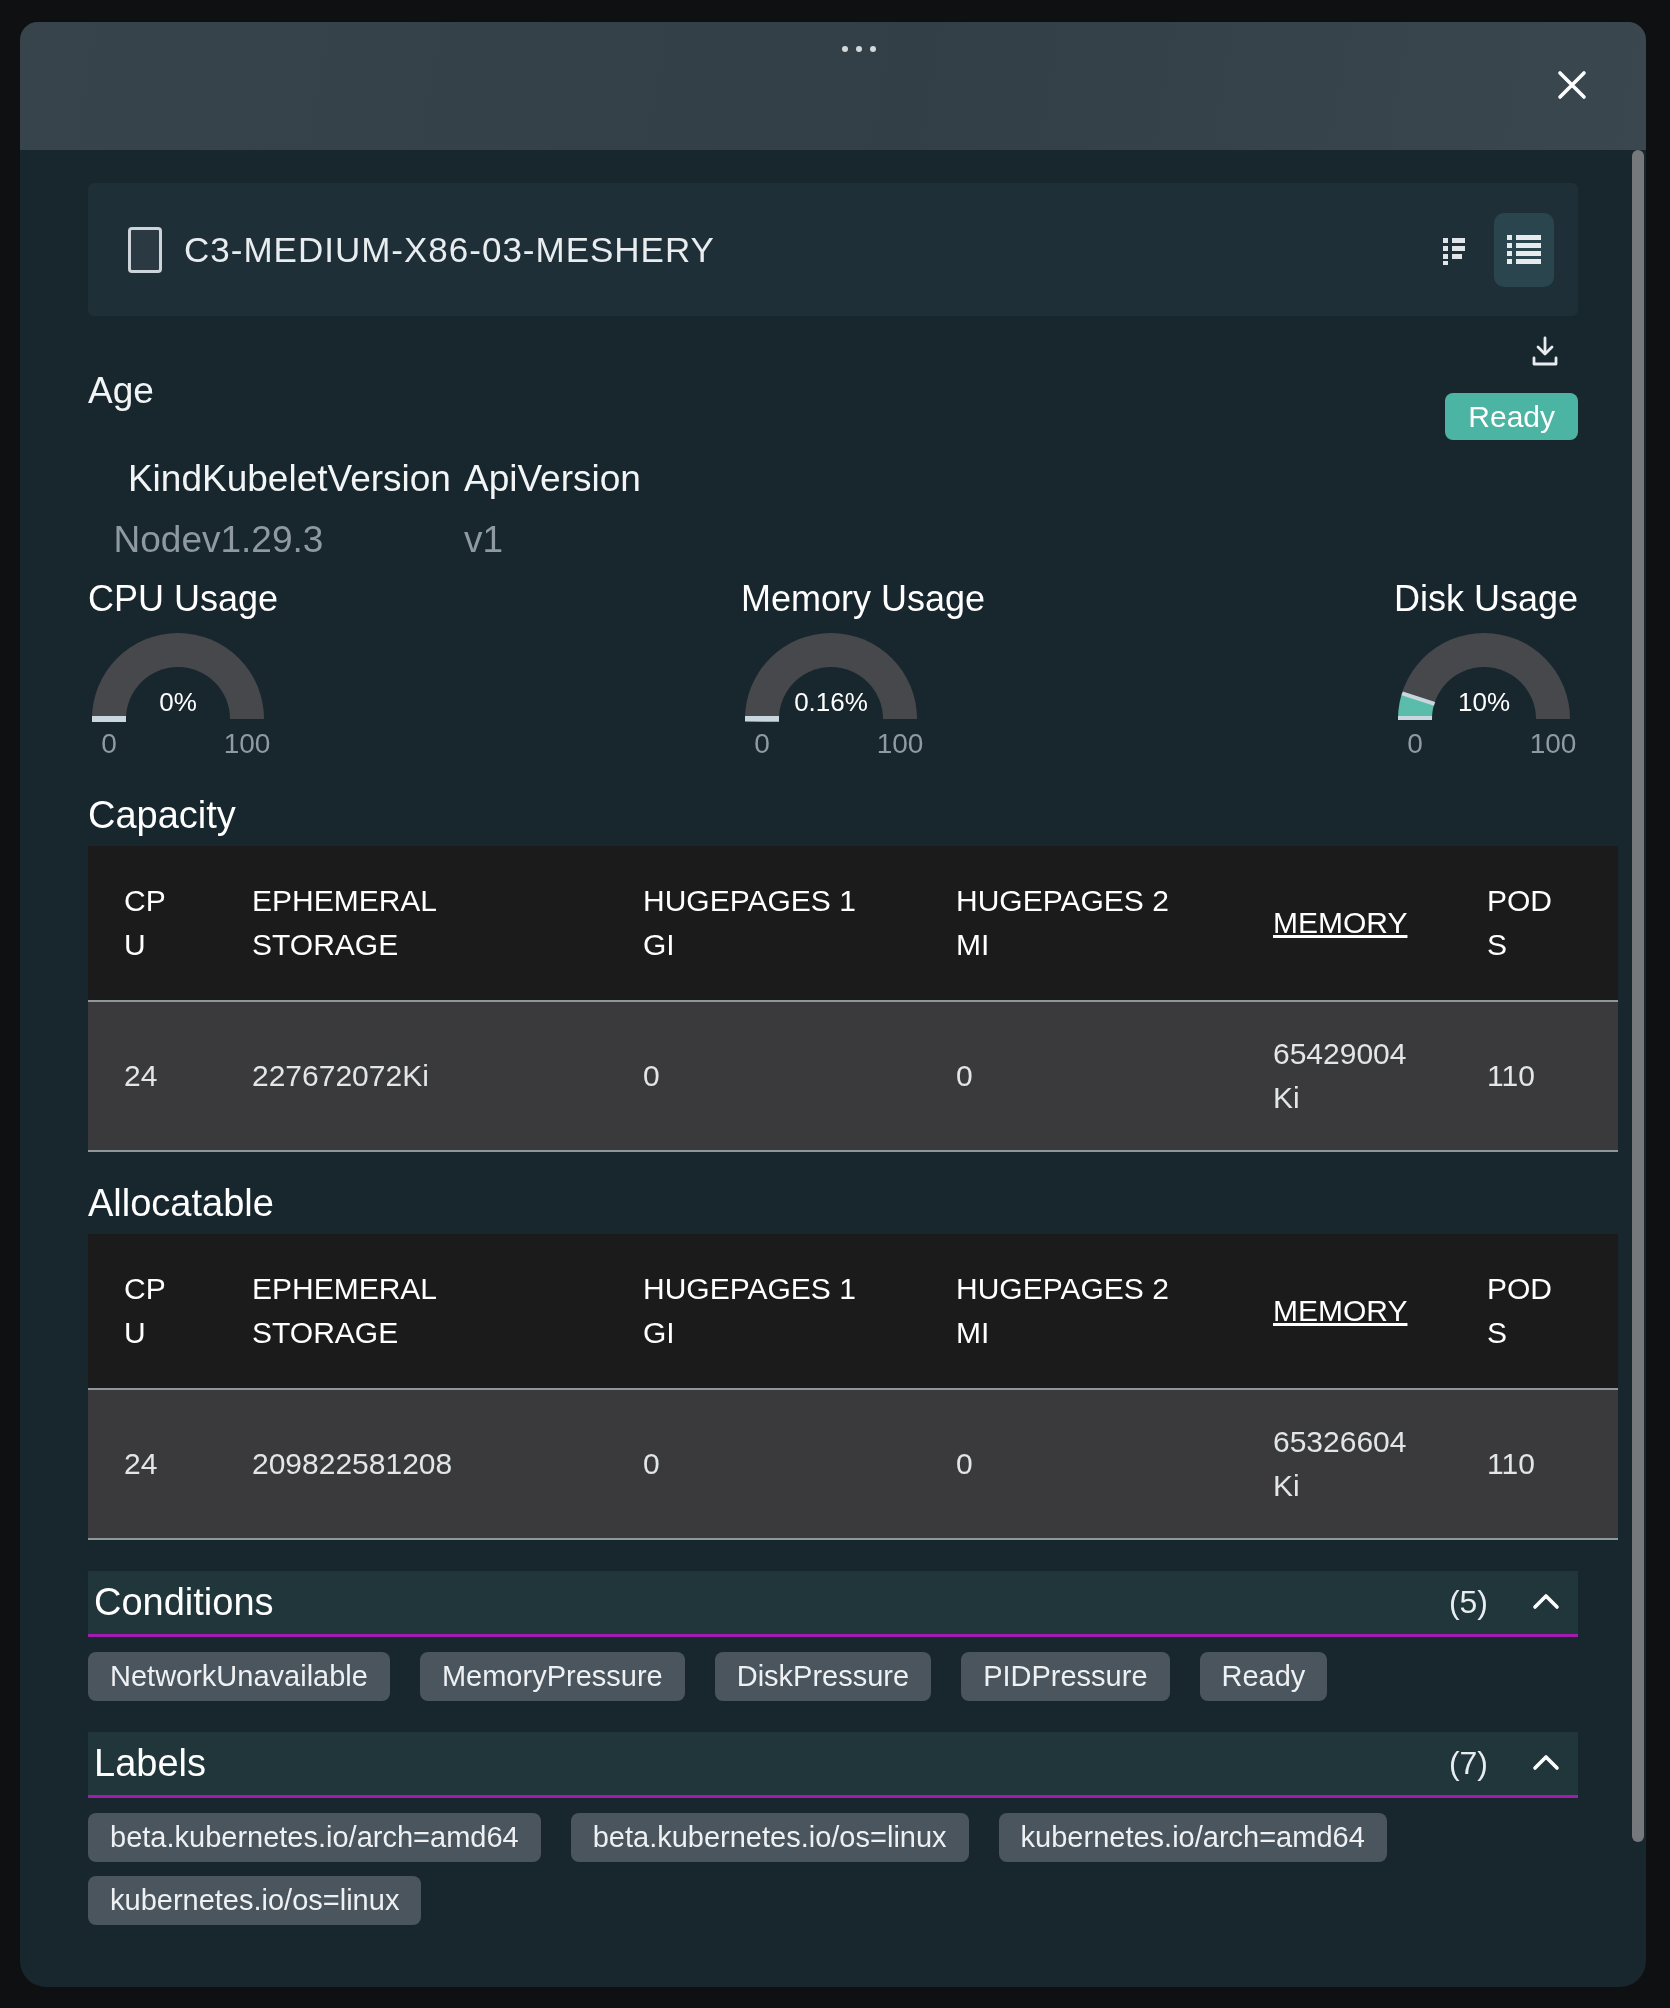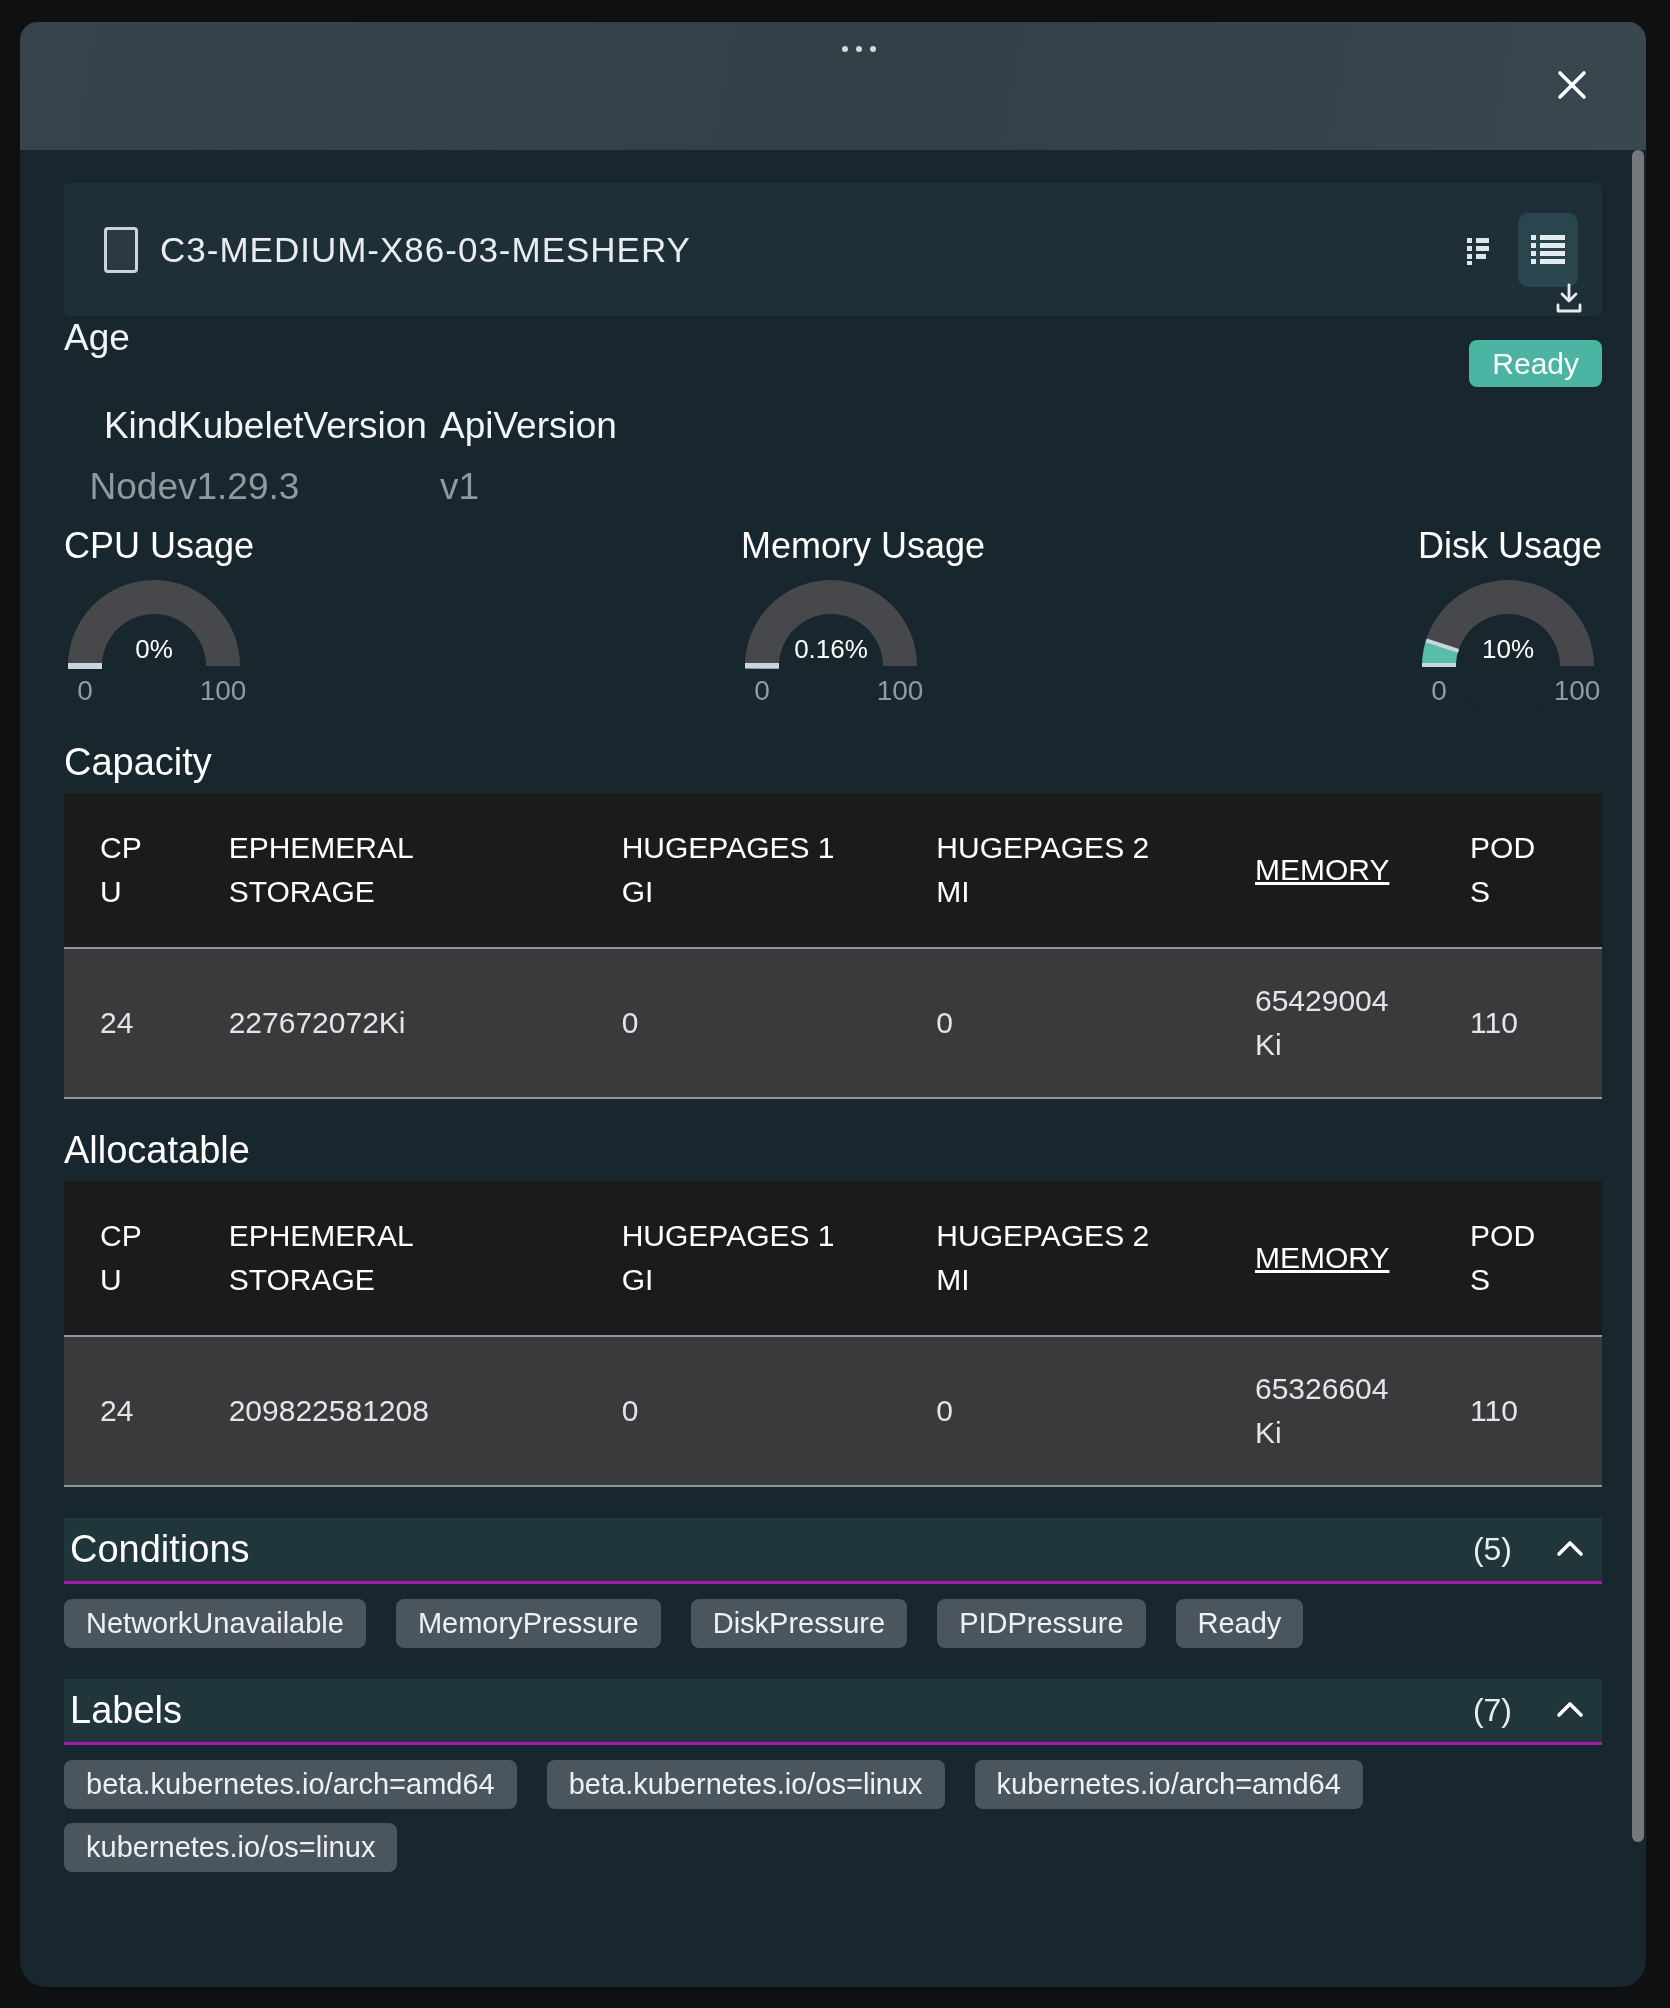--- a/index.html
+++ b/index.html
@@ -11,37 +11,37 @@
 
   
   .modal-top { position:absolute; top:0; left:0; right:0; height:128px;
                background:linear-gradient(100deg,#38444b 0%,#333f47 55%,#3a474f 100%); }
   .dots { position:absolute; top:24px; left:822px; display:flex; gap:8px; }
   .dots i { width:6px; height:6px; border-radius:50%; background:#d3d8da; }
   .close-btn { position:absolute; top:44px; right:54px; width:40px; height:40px;
                background:none; border:none; cursor:pointer; }
 
   
-  .body { position:absolute; top:128px; left:0; right:0; bottom:0; padding:0 44px; overflow:hidden; }
+  .body { position:absolute; top:128px; left:0; right:0; bottom:0; padding:0 68px; overflow:hidden; }
   .sb-thumb { position:absolute; top:128px; right:2px; width:12px; height:1692px;
               border-radius:7px; background:#76797c; }
 
   
   .title-card { margin-top:33px; height:133px; background:#1f2f38; border-radius:6px;
                 display:flex; align-items:center; padding:0 24px 0 40px; }
   .cb { width:34px; height:46px; border:3px solid #ccd4da; border-radius:4px;
         background:rgba(255,255,255,0.05); flex:none; }
   .node-title { margin-left:22px; font-size:35px; letter-spacing:1px; color:#e9edf0; white-space:nowrap; }
   .icon-sm-btn { margin-left:auto; width:44px; height:48px; background:none; border:none;
                  display:flex; align-items:center; justify-content:center; cursor:pointer; }
   .icon-active-btn { margin-left:18px; width:60px; height:74px; border-radius:10px; border:none;
                  background:#2a454e; display:flex; align-items:center; justify-content:center; cursor:pointer; }
 
   
-  .meta { position:relative; }
+  .meta { position:relative; margin-top:53px; }
   .lbl { font-size:37px; font-weight:500; color:#f2f5f6; line-height:44px; }
   .val { font-size:37px; color:#8e99a0; line-height:44px; }
   .age-value { margin-top:16px; }
   .fields { display:flex; margin-top:44px; }
   .field-col { display:block; }
   .field-col:nth-child(1) { width:114px;text-align:right; }
   .field-col:nth-child(2) { width:262px; }
   .field-col .val { margin-top:17px; }
   .dl-btn { position:absolute; top:-38px; right:12px; width:42px; height:44px;
             background:none; border:none; cursor:pointer; }

